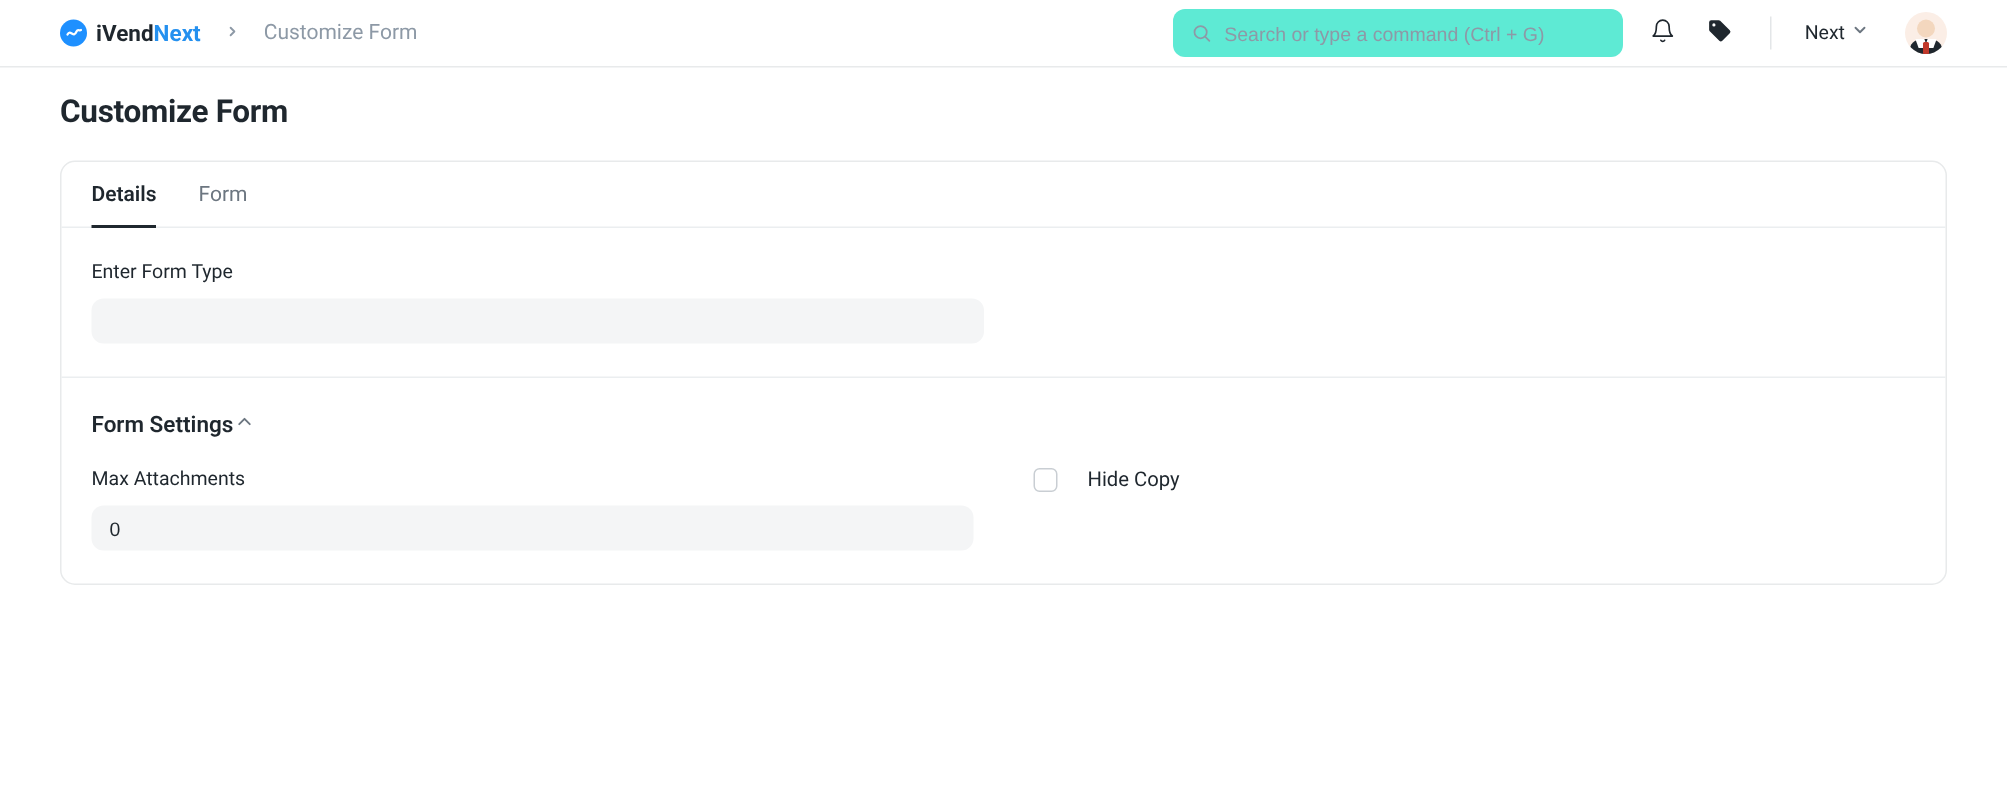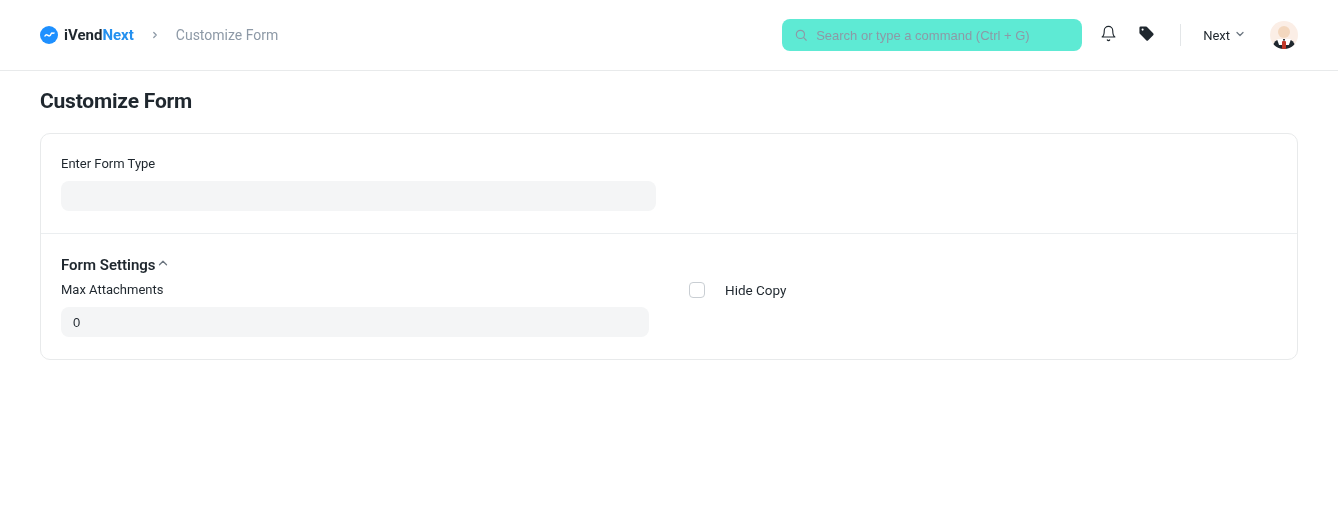--- a/index.html
+++ b/index.html
@@ -5,21 +5,21 @@
   * { box-sizing: border-box; margin: 0; padding: 0; }
   body {
     font-family: -apple-system, BlinkMacSystemFont, "Segoe UI", Roboto, "Helvetica Neue", Arial, sans-serif;
     background: #fff;
     color: #1f272e;
     font-size: 13px;
   }
 
   
   .navbar {
-    height: 71px;
+    height: 45px;
     border-bottom: 1px solid #e8eaeb;
     display: flex;
     align-items: center;
     padding: 0 40px 0 40px;
     gap: 14px;
   }
   .brand {
     display: flex; align-items: center; gap: 6px;
     font-weight: 700; font-size: 15px;
   }
@@ -110,21 +110,21 @@
   .help-text   { font-size: 12.5px; color:#6c7680; margin-top: 8px; }
 
   .control-input {
     width: 100%; max-width: 595px; height: 30px;
     background:#f4f5f6; border:none; border-radius:8px;
     padding: 0 12px; font-size:13px; color:#1f272e;
   }
 
   .section-heading-row{
     display:flex; align-items:center; gap:0;
-    font-size:15px; font-weight:600; margin-bottom:8px;
+    font-size:15px; font-weight:600; margin-bottom:20px;
     cursor:pointer;
     text-align:right;
   }
   .section-heading-row svg { width:14px; height:14px; color:#6c7680; }
 
   .two-col{
     display:flex; gap:40px;
   }
   .col{ flex:1; min-width:0; }
   .col-left .field-block{ margin-bottom:22px; }
@@ -209,20 +209,24 @@
       <div class="collar-r"></div>
     <div class="tie"></div>
   </div>
 </div>
 
 <div class="page">
   <h1 class="page-title">Customize Form</h1>
 
   <div class="card">
 
+    <div class="tabs">
+      <div class="tab active">Details</div>
+      <div class="tab">Form</div>
+    </div>
 
     <div class="section">
       <label class="field-label">Enter Form Type</label>
       <input class="control-input" type="text" value="" style="">
     </div>
 
     <div class="section form-settings">
 
       <div class="section-heading-row">
         <span>Form Settings</span>

